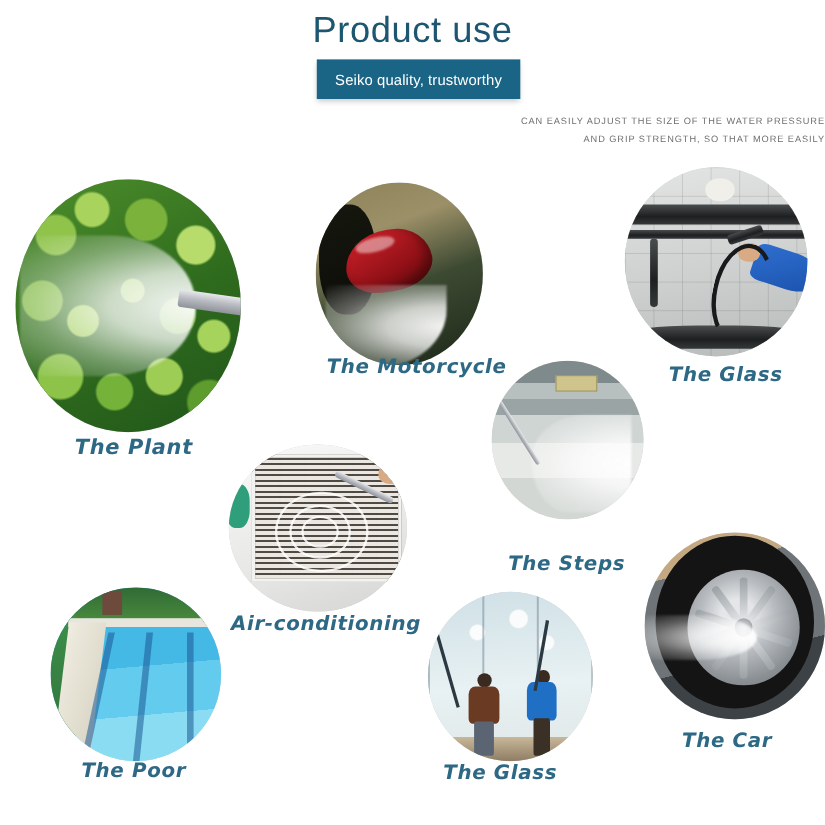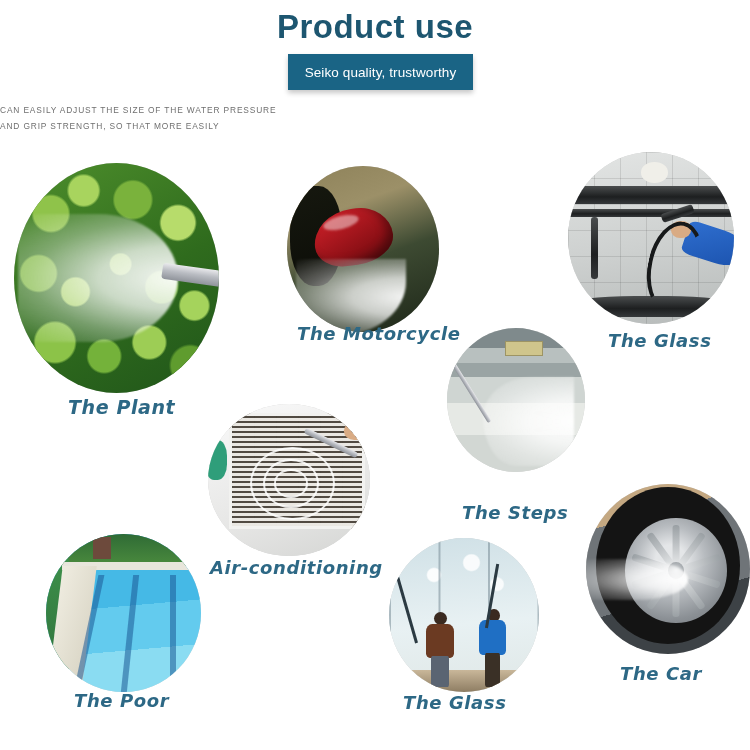--- a/index.html
+++ b/index.html
@@ -10,36 +10,36 @@
     overflow:hidden;
     position:relative;
   }
   #page{position:relative;width:750px;height:750px;background:#fff;overflow:hidden;}
 
   
   .header{position:absolute;left:0;top:0;width:750px;height:150px;}
   .title{
     position:absolute;left:0;top:8px;width:750px;
     text-align:center;
-    font-size:33px;font-weight:700;letter-spacing:.5px;
+    font-size:33px;font-weight:400;letter-spacing:.5px;
     color:#1d5670;
   }
   .banner{
     position:absolute;left:288px;top:54px;
     width:185px;height:36px;
     background:#1a6485;
     box-shadow:0 3px 5px rgba(0,0,0,.22);
   }
   .banner-text{
     position:absolute;left:0;top:0;width:185px;height:36px;
     display:flex;align-items:center;justify-content:center;
     color:#ffffff;font-size:13.5px;letter-spacing:.1px;white-space:nowrap;
   }
   .sub{
-    position:absolute;left:0;width:750px;text-align:left;
+    position:absolute;left:0;width:750px;text-align:right;
     color:#6f6f6f;font-size:8.4px;letter-spacing:.85px;
   }
   .sub1{top:105px;}
   .sub2{top:121px;}
 
   
   .circle{
     position:absolute;border-radius:50%;overflow:hidden;
     background:#cfcfcf;
   }

